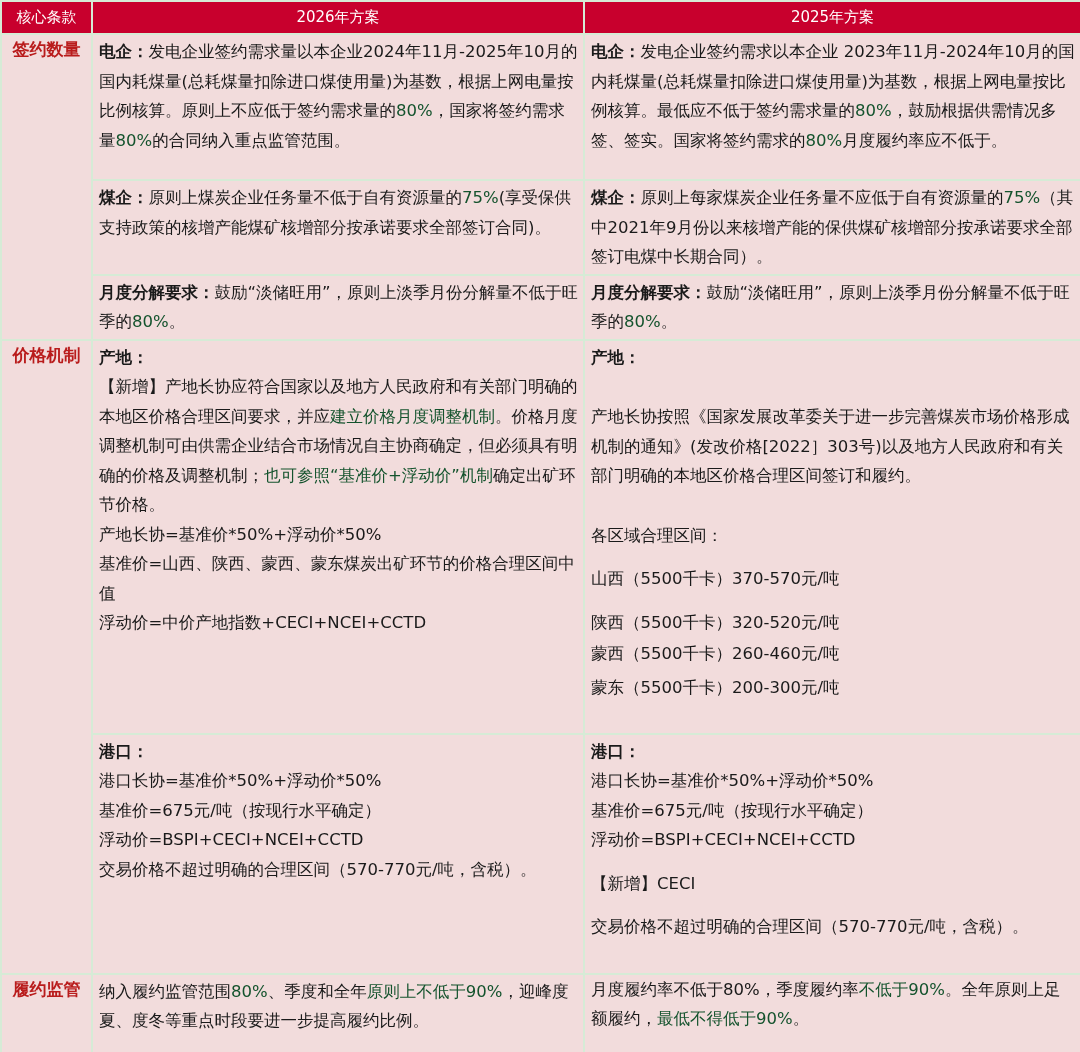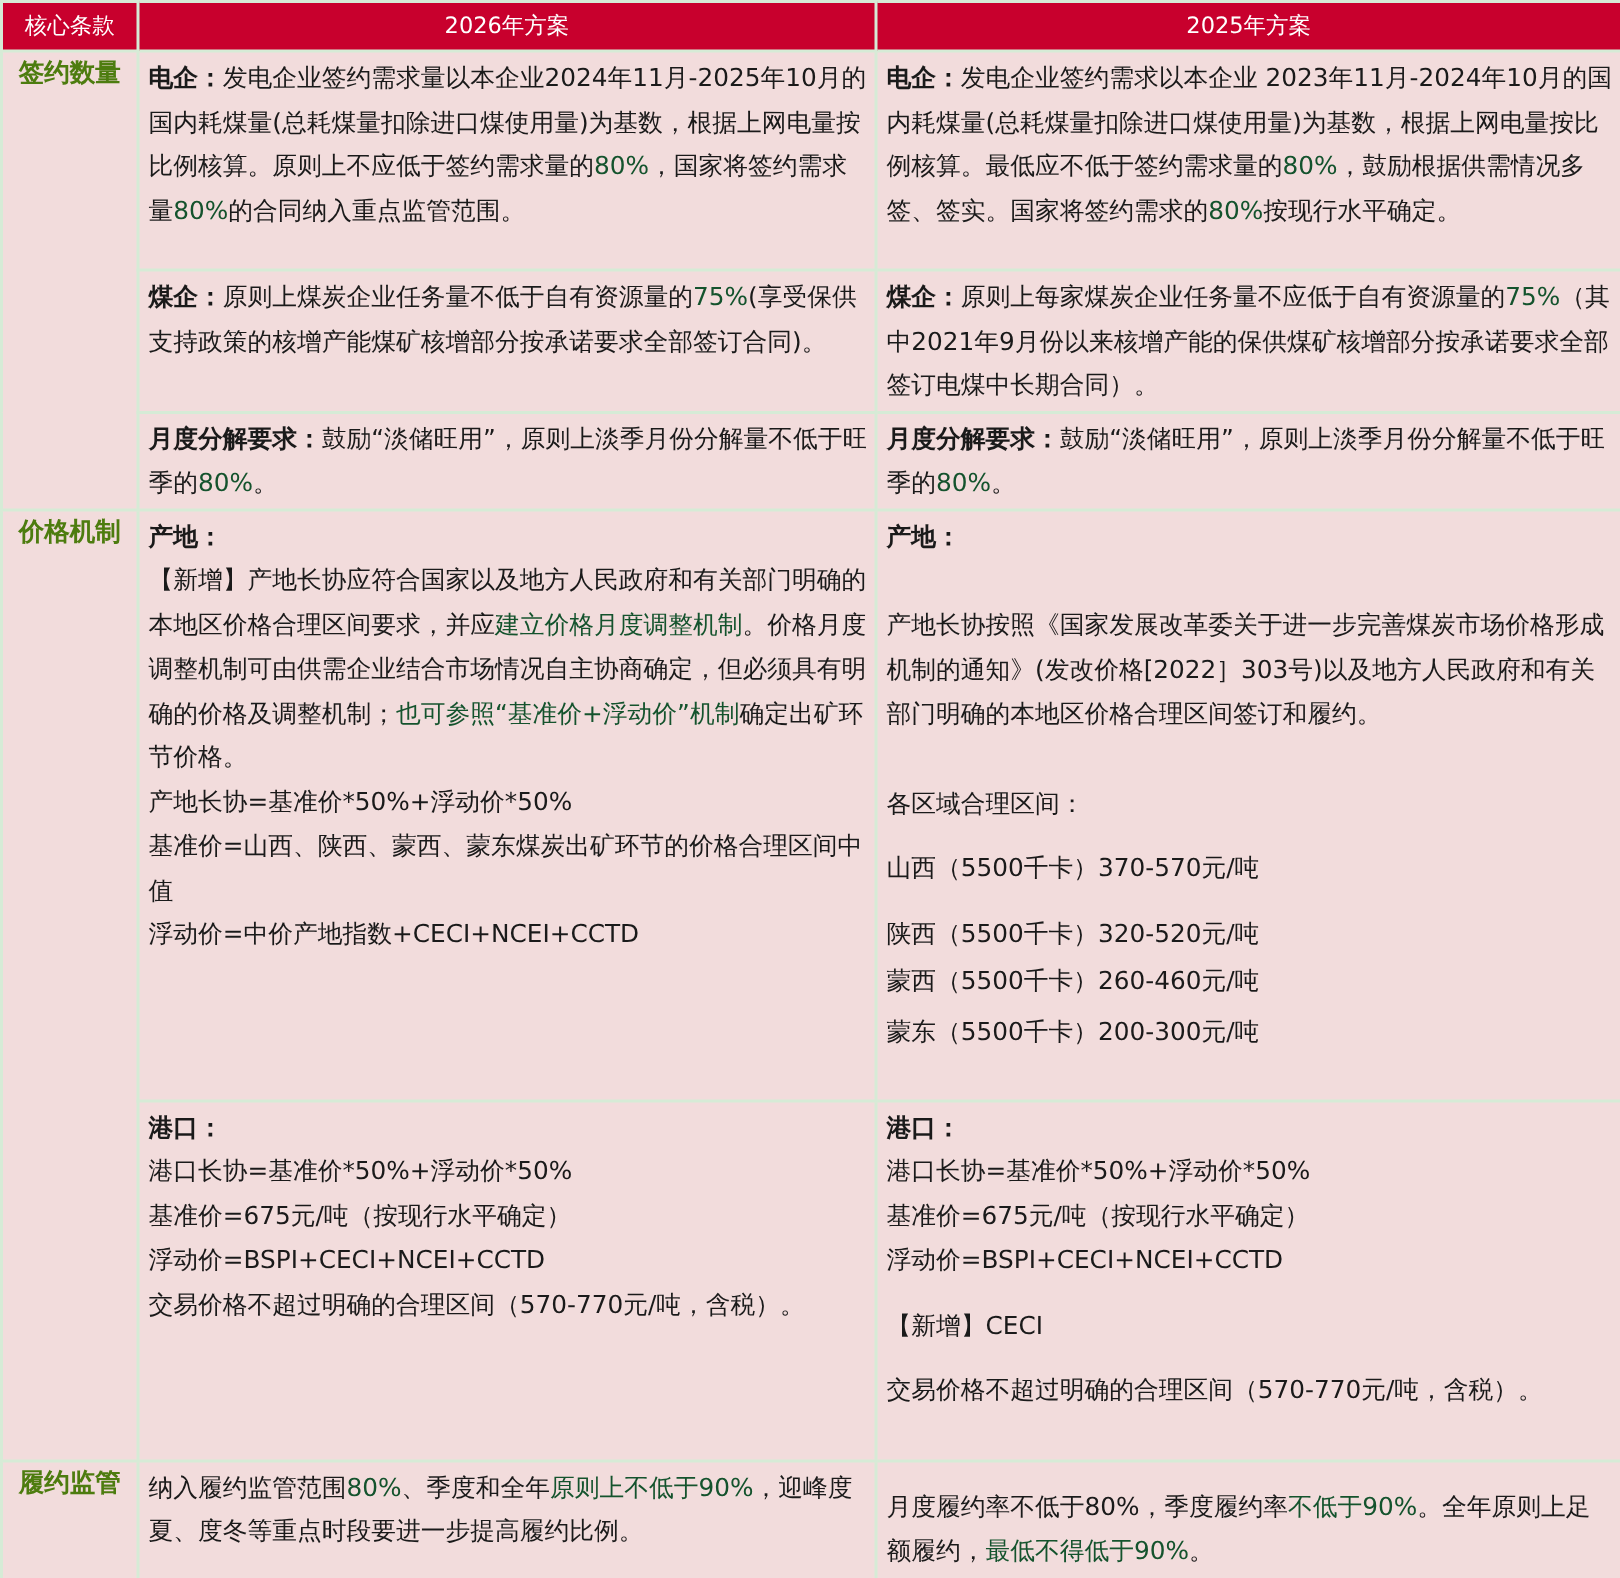--- a/index.html
+++ b/index.html
@@ -4,21 +4,21 @@
 <style>
   html, body { margin: 0; padding: 0; background: #d9ead3; }
   body { width: 1080px; height: 1052px; overflow: hidden; font-family: "DejaVu Sans", "Liberation Sans", sans-serif; }
   table.cmp { border-collapse: collapse; width: 1080px; table-layout: fixed; }
   table.cmp td, table.cmp th { border: 2px solid #d6ebd6; vertical-align: top; padding: 0; }
   col.c0 { width: 91px; }
   col.c1 { width: 492px; }
   col.c2 { width: 497px; }
   th { background: #c8002d; color: #ffffff; font-weight: normal; font-size: 15px; height: 31px; line-height: 31px; text-align: center; }
   td { background: #f2dcdc; color: #1a1a1a; font-size: 16.5px; line-height: 29.5px; }
-  td.label { text-align: center; vertical-align: middle; font-weight: bold; font-size: 17px; color: #4d7c0f; }
+  td.label { text-align: center; vertical-align: middle; font-weight: bold; font-size: 17px; color: #b91c1c; }
   .cell { padding: 2px 4px 2px 6px; }
   .red { color: #14532d; }
   .b { font-weight: bold; }
   .p { display: block; }
   .gap { height: 14px; }
   .gap2 { height: 30px; }
 </style>
 </head>
 <body>
 
@@ -37,21 +37,21 @@
 
   <tr style="height:146px;">
     <td class="label" rowspan="3">签约数量</td>
     <td>
           <div class="cell">
       <span class="b">电企：</span><span>发电企业签约需求量以本企业2024年11月-2025年10月的国内耗煤量(总耗煤量扣除进口煤使用量)为基数，根据上网电量按比例核算。原则上不应低于签约需求量的</span><span class="red">80%</span><span>，国家将签约需求量</span><span class="red">80%</span><span>的合同纳入重点监管范围。</span>
     </div>
         </td>
     <td>
           <div class="cell">
-      <span class="b">电企：</span><span>发电企业签约需求以本企业 2023年11月-2024年10月的国内耗煤量(总耗煤量扣除进口煤使用量)为基数，根据上网电量按比例核算。最低应不低于签约需求量的</span><span class="red">80%</span><span>，鼓励根据供需情况多签、签实。国家将签约需求的</span><span class="red">80%</span><span>按现行水平确定。</span>
+      <span class="b">电企：</span><span>发电企业签约需求以本企业 2023年11月-2024年10月的国内耗煤量(总耗煤量扣除进口煤使用量)为基数，根据上网电量按比例核算。最低应不低于签约需求量的</span><span class="red">80%</span><span>，鼓励根据供需情况多签、签实。国家将签约需求的</span><span class="red">80%</span><span>月度履约率应不低于。</span>
     </div>
         </td>
   </tr>
   <tr style="height:86px;">
     <td>
           <div class="cell">
       <span class="b">煤企：</span><span>原则上煤炭企业任务量不低于自有资源量的</span><span class="red">75%</span><span>(享受保供支持政策的核增产能煤矿核增部分按承诺要求全部签订合同)。</span>
     </div>
         </td>
     <td>
@@ -125,19 +125,19 @@
   </tr>
 
   <tr style="height:94px;">
     <td class="label">履约监管</td>
     <td>
           <div class="cell">
       <span>纳入履约监管范围</span><span class="red">80%</span><span>、季度和全年</span><span class="red">原则上不低于90%</span><span>，迎峰度夏、度冬等重点时段要进一步提高履约比例。</span>
     </div>
         </td>
     <td>
-          <div class="cell" style="padding-top:15px;border-radius:24px;">
+          <div class="cell" style="padding-top:0;border-radius:24px;">
       <span>月度履约率不低于80%，季度履约率</span><span class="red">不低于90%</span><span>。全年原则上足额履约，</span><span class="red">最低不得低于90%</span><span>。</span>
     </div>
         </td>
   </tr>
 </tbody>
   </table>
 
 </body></html>

